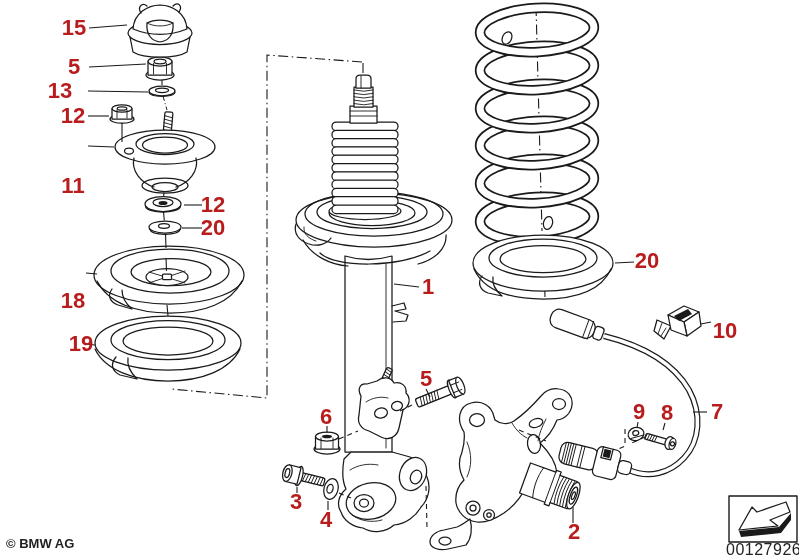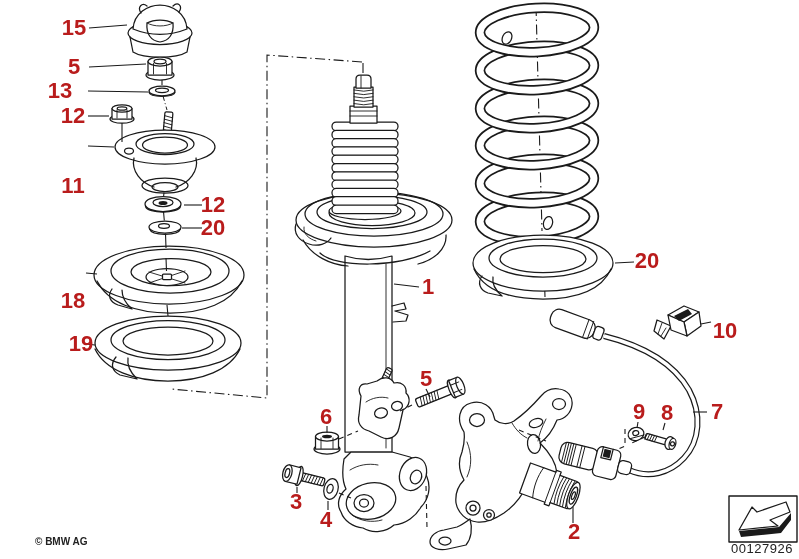--- a/index.html
+++ b/index.html
@@ -13,23 +13,23 @@
   .cb  { stroke:#1a1a1a; stroke-width:10.5; fill:none; }
   .cw  { stroke:#fff; stroke-width:7; fill:none; }
   .cabb{ stroke:#1a1a1a; stroke-width:6; fill:none; }
   .cabw{ stroke:#fff; stroke-width:3.6; fill:none; }
   .dd  { stroke:#1a1a1a; stroke-width:1.1; fill:none; stroke-dasharray:10 3.5 1.5 3.5; }
   .dd2 { stroke:#1a1a1a; stroke-width:1; fill:none; stroke-dasharray:5 2.5 1 2.5; }
   .dsh { stroke:#1a1a1a; stroke-width:1.1; fill:none; stroke-dasharray:5 4; }
   .ldr { stroke:#1a1a1a; stroke-width:1.1; fill:none; }
   .co  { position:absolute; transform:translate(-50%,-50%); font-weight:bold; font-size:22px;
          color:#b91c1c; line-height:1; user-select:none; }
-  .copyright { position:absolute; left:35px; top:536px; font-size:10px; font-weight:bold; color:#222; }
+  .copyright { position:absolute; left:6px; top:536px; font-size:13px; font-weight:bold; color:#222; }
   .partnum   { position:absolute; left:726px; top:541px; width:72px; text-align:center;
-               font-size:13px; color:#222; letter-spacing:0.5px; }
+               font-size:16px; color:#222; letter-spacing:0.5px; }
 </style>
 </head>
 <body>
 
 <div class="stage">
 <svg width="799" height="559" viewBox="0 0 799 559">
 
   <path class="dd" d="M 362,62 L 267,55 L 267,398 L 171,389"></path>
   <path class="dd" d="M 363,63 L 363,74"></path>
   <path class="dd" d="M 536,6 L 542,231 M 543,235 L 545,297"></path>

